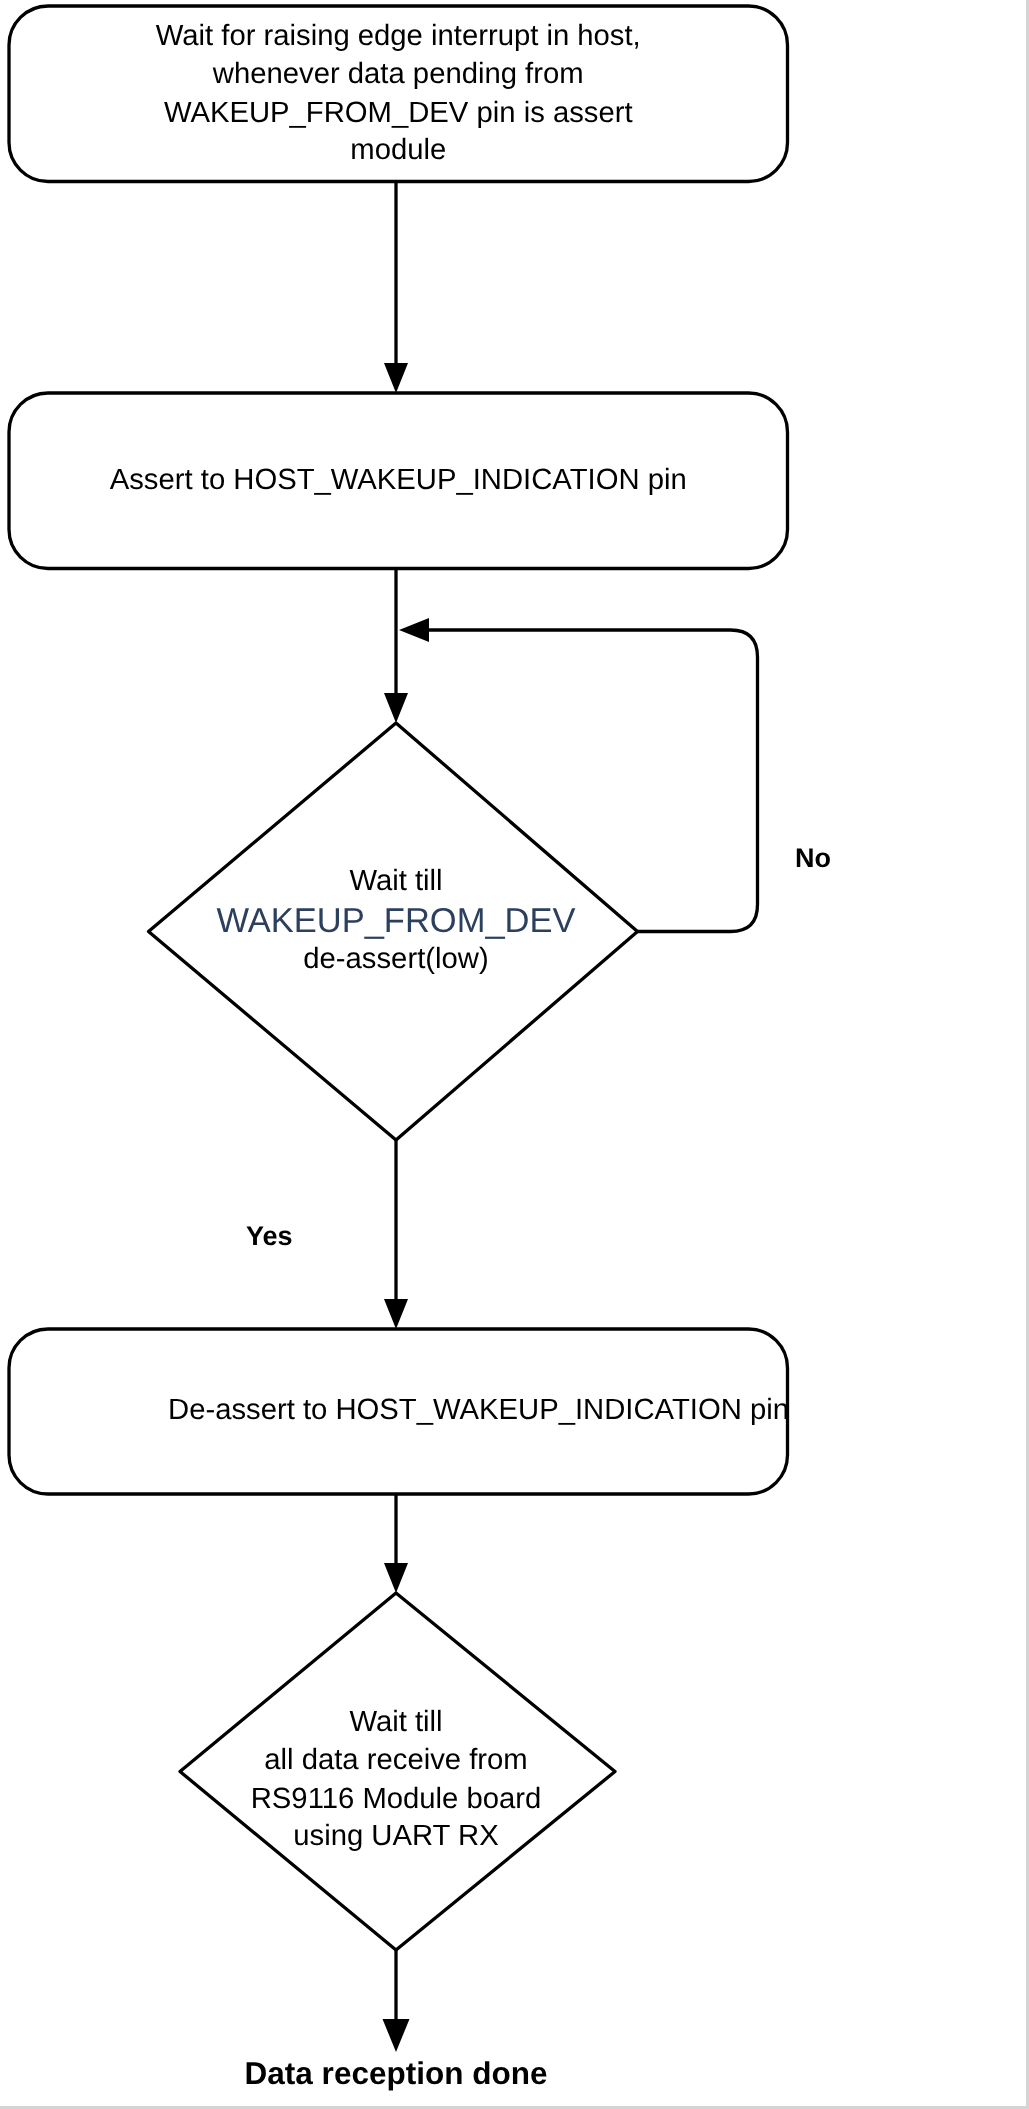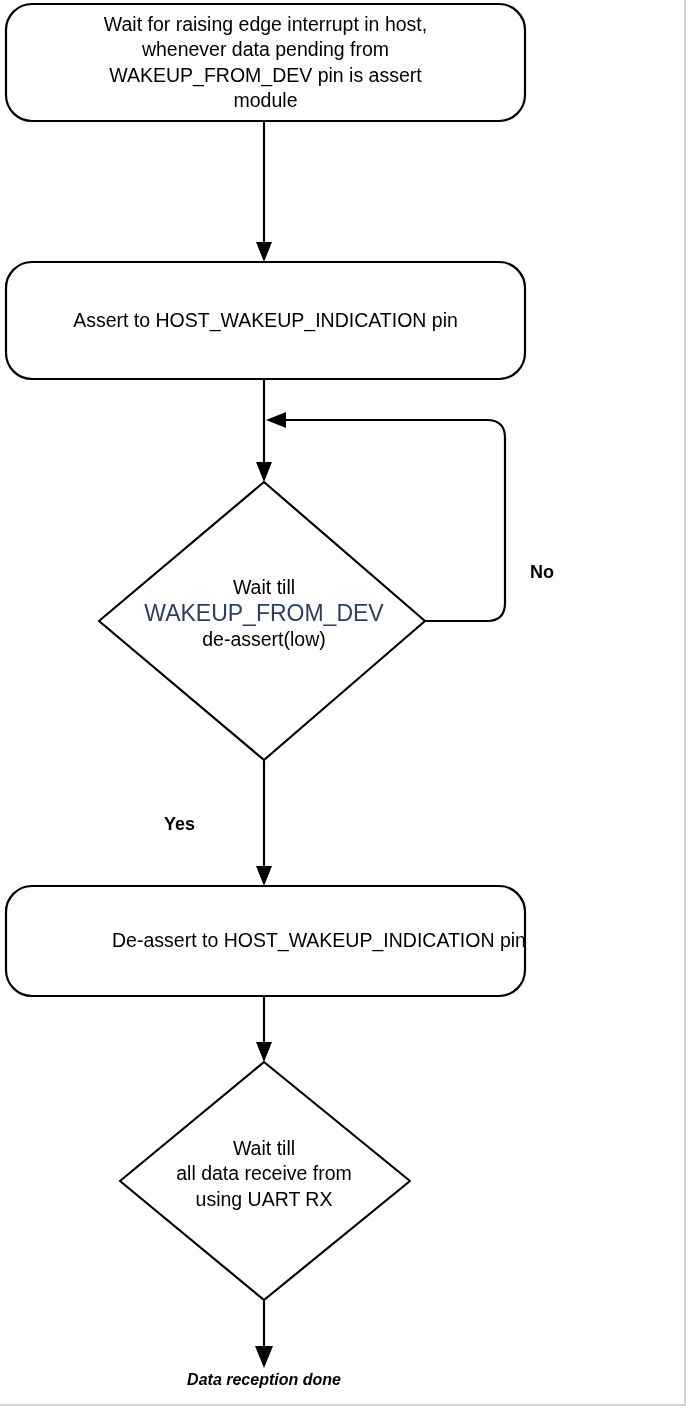--- a/index.html
+++ b/index.html
@@ -71,26 +71,25 @@
   .edge-label {
     position: absolute;
     font-size: 18px;
     font-weight: bold;
     color: #000000;
     white-space: pre;
     margin-top: 41px;
   }
   .terminal-label {
     position: absolute;
-    font-size: 16px;
+    font-size: 21px;
     font-weight: bold;
     color: #000000;
     white-space: pre;
     text-align: center;
-    font-style: italic;
   }
 </style>
 </head>
 <body>
 
 <div id="canvas">
 
   <svg id="flow-svg" viewBox="0 0 686 1406">
 
     <rect class="shape-stroke" x="6" y="4" width="519" height="117" rx="26" ry="26"></rect>
@@ -143,18 +142,19 @@
 
   <div class="edge-label" style="left:164px; top:773px;">Yes</div>
 
   <div class="txt box-text" style="left:6px; top:886px; width:626px; height:110px; display:flex; flex-direction:column; justify-content:center; align-items:center;">
     <span>De-assert to HOST_WAKEUP_INDICATION pin</span>
   </div>
 
   <div class="txt diamond-text" style="left:54px; top:1124px; width:420px; height:110px; display:flex; flex-direction:column; justify-content:flex-start; align-items:center;">
     <span>Wait till</span>
     <span>all data receive from</span>
+    <span>RS9116 Module board</span>
     <span>using UART RX</span>
   </div>
 
   <div class="terminal-label" style="left:54px; top:1371px; width:420px;">Data reception done</div>
 
 </div>
 
 </body></html>

